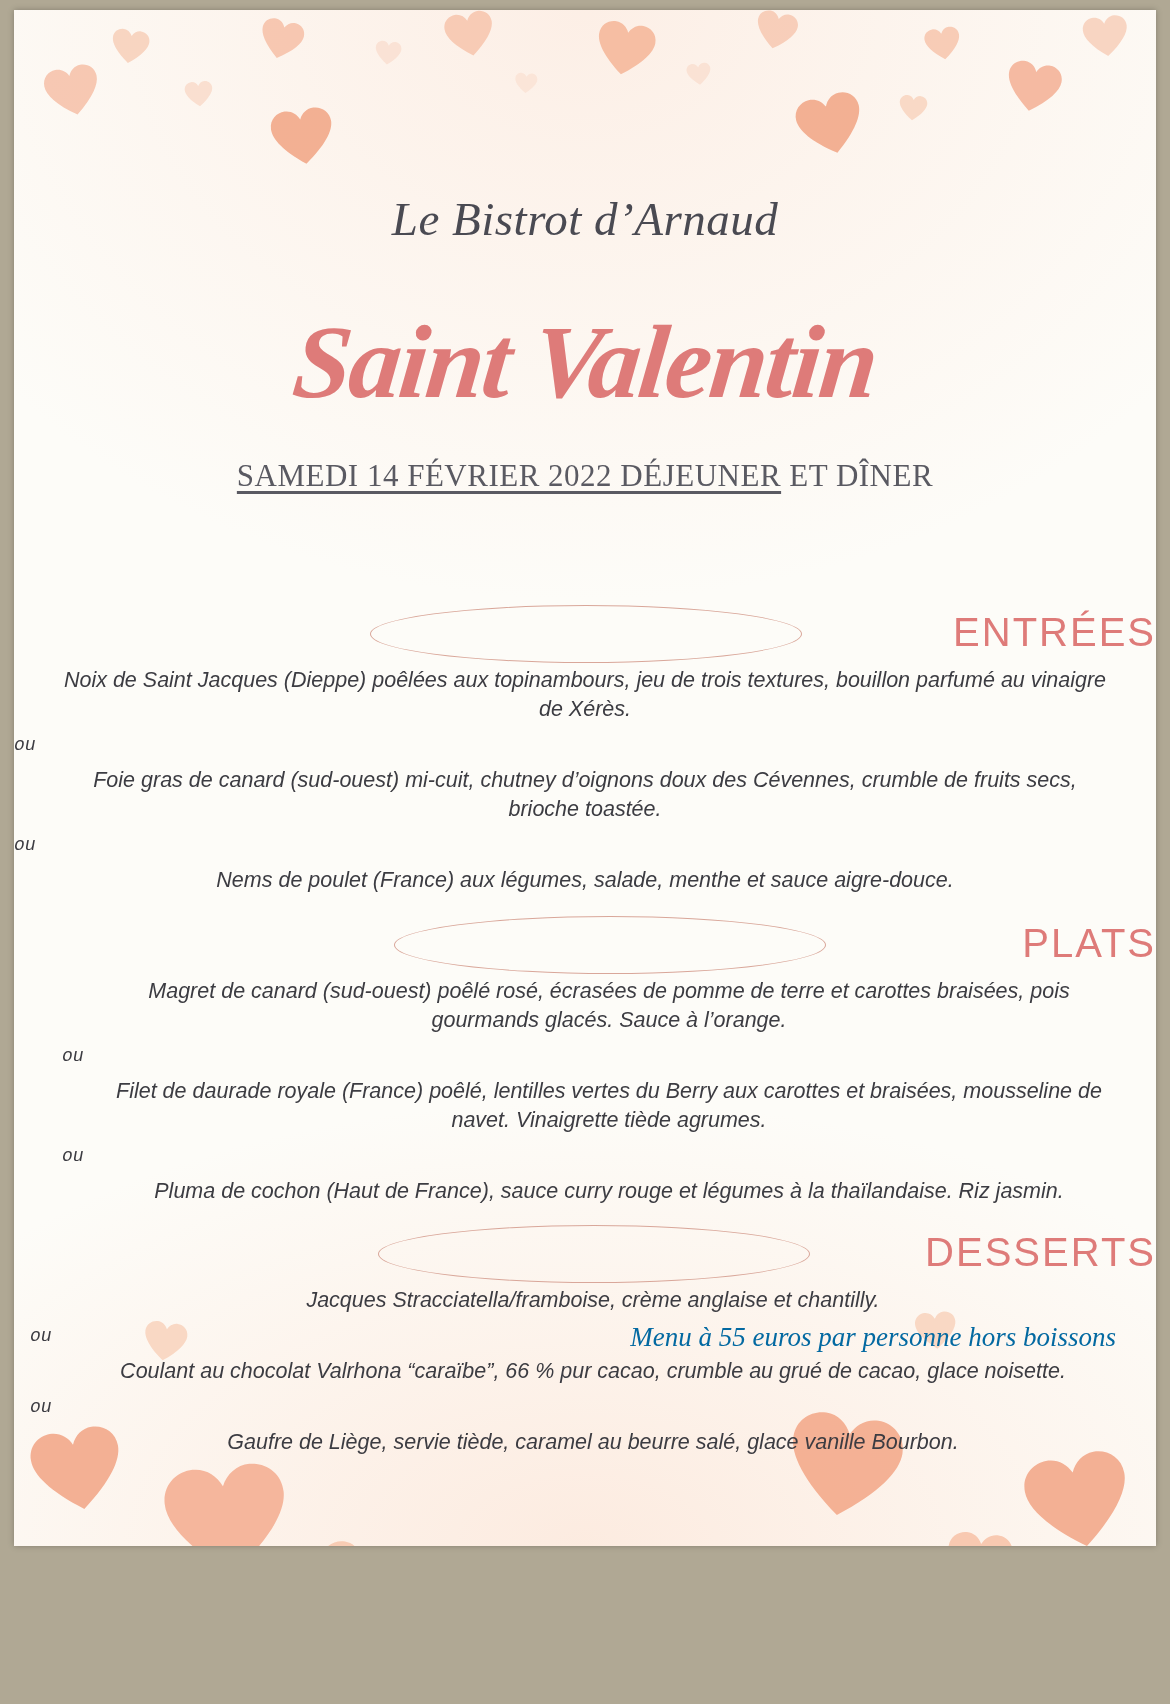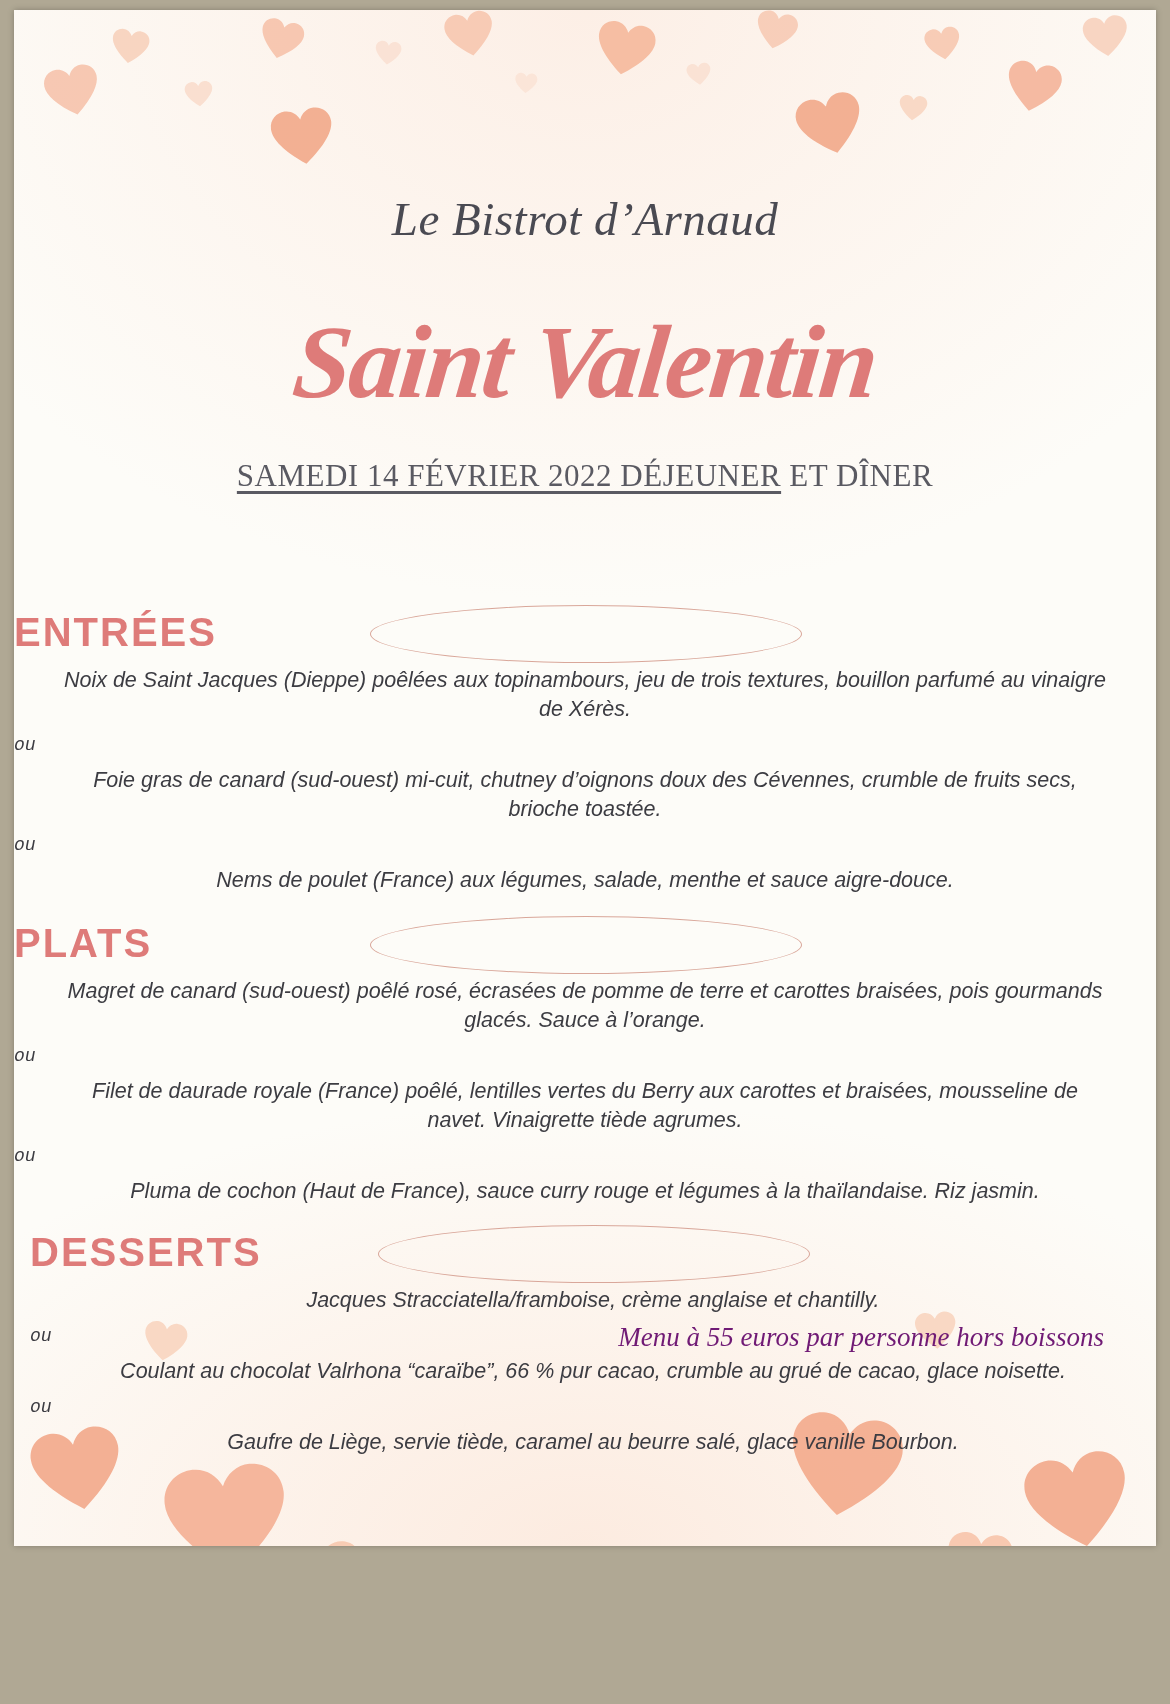--- a/index.html
+++ b/index.html
@@ -77,23 +77,22 @@
   }
   .date-line .under {
     text-decoration: underline;
     text-underline-offset: 5px;
   }
 
   
   .section-head {
     position: relative;
     width: 100%;
-    text-align: left;
+    text-align: right;
     margin: 0;
-    font-weight: bold;
   }
   .section-head .ellipse {
     position: absolute;
     left: 50%;
     top: 50%;
     width: 430px;
     height: 56px;
     margin-left: -215px;
     margin-top: -28px;
     border: 1px solid #d9a79a;
@@ -127,31 +126,31 @@
   .ou {
     text-align: left;
     font-family: Liberation Mono, monospace;
     font-style: italic;
     font-size: 18px;
     color: #3c3c42;
     margin: 6px 0;
   }
   .section-block { margin-bottom: 6px; }
   .sec-entrees { margin-top: 0; }
-  .sec-plats { margin-top: 26px; }
+  .sec-plats { margin-top: 26px; padding-left: 48px; }
   .sec-desserts { margin-top: 24px; padding-left: 16px; }
 
   .price-line {
     position: absolute;
     top: 1312px;
-    right: 52px;
+    right: 40px;
     font-family: "Liberation Serif", serif;
     font-style: italic;
     font-size: 27px;
-    color: #701a75;
+    color: #0369a1;
   }
 </style>
 </head>
 <body>
 
 <div class="page">
   <div class="paper-tint"></div>
 
   <div id="hearts-top">
       <svg width="58" height="58" viewBox="0 0 100 100" style="position: absolute; left: 30px; top: 54px; opacity: 0.85; transform: rotate(-12deg);">

